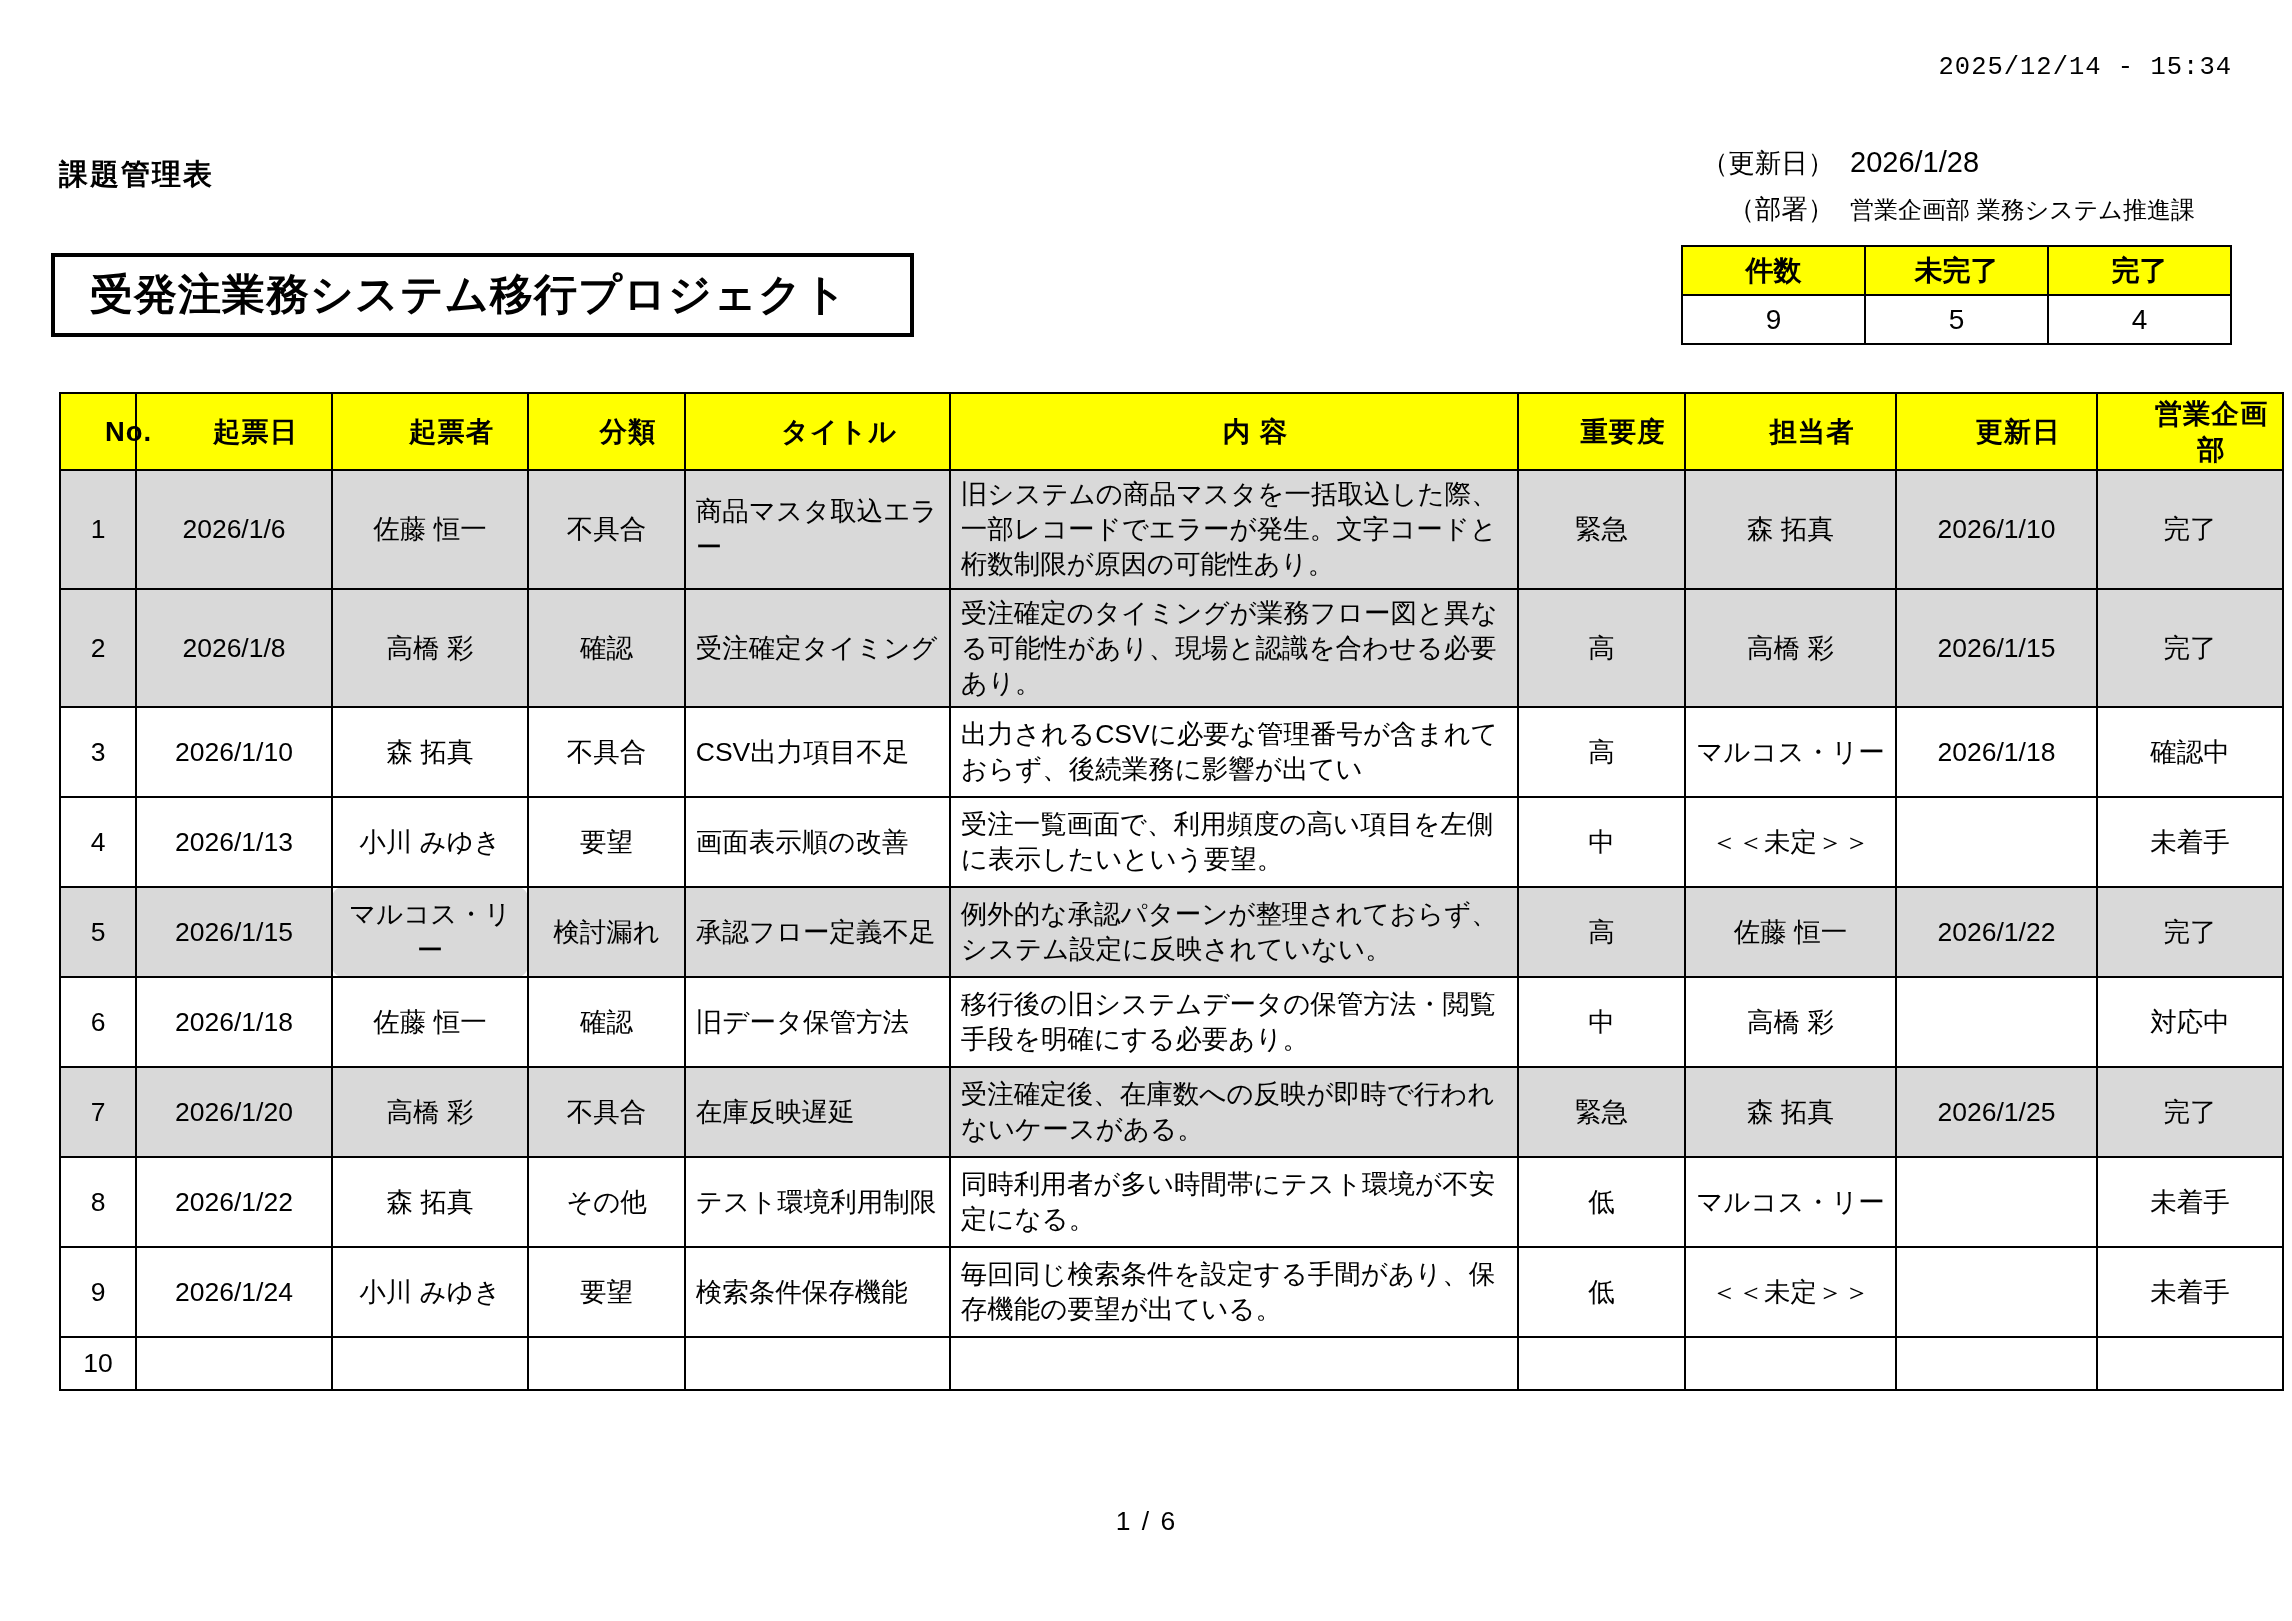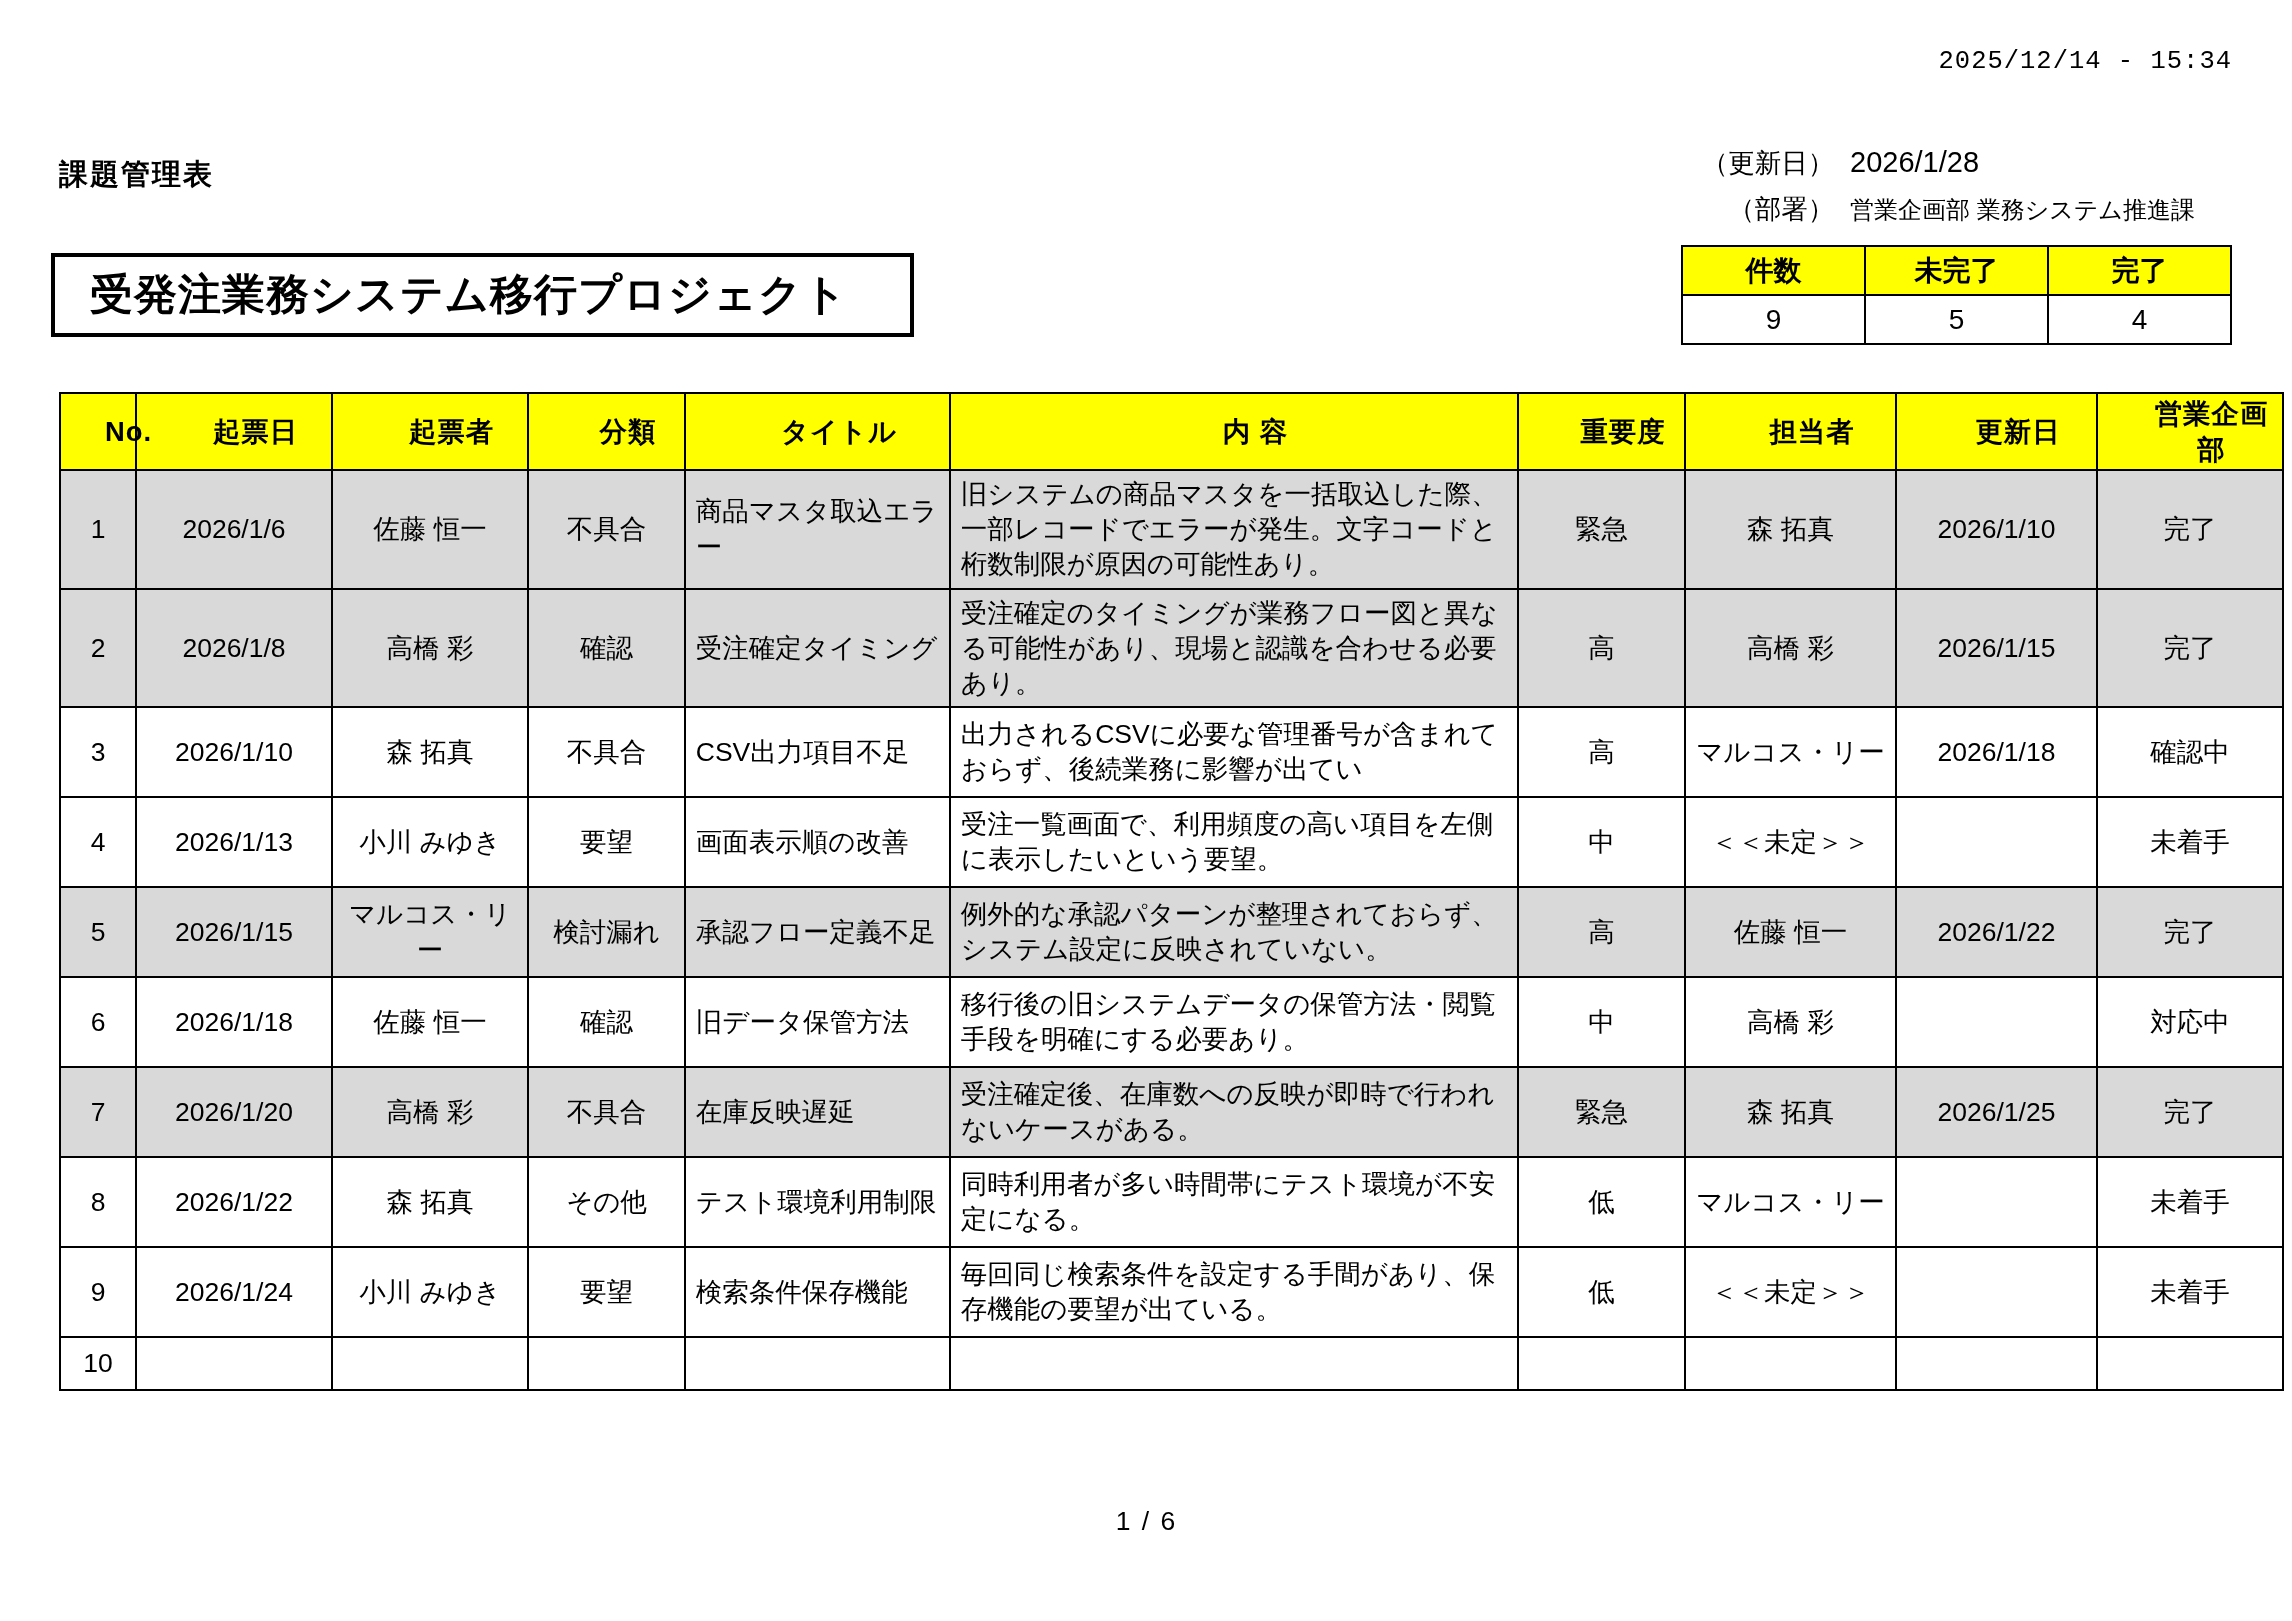--- a/index.html
+++ b/index.html
@@ -17,21 +17,21 @@
   }
   .page {
     position: relative;
     width: 2293px;
     height: 1621px;
     box-sizing: border-box;
     padding: 0 59px;
   }
   .print-date {
     position: absolute;
-    top: 47px;
+    top: 53px;
     right: 61px;
     font-size: 25.5px;
     letter-spacing: 1px;
     font-family: "Liberation Mono", "DejaVu Sans Mono", monospace;
   }
   .doc-title {
     position: absolute;
     top: 155px;
     left: 59px;
     font-size: 29px;
@@ -140,21 +140,21 @@
   .cell-no { width: 76px; }
   .cell-date { width: 196px; }
   .cell-author { width: 196px; }
   .cell-cat { width: 157px; }
   .cell-title { width: 265px; }
   .cell-body { width: 568px; }
   .cell-pri { width: 167px; }
   .cell-owner { width: 211px; }
   .cell-upd { width: 201px; }
   .cell-status { width: 186px; }
-  .small { font-size: 23.5px; }
+  .small { font-size: 23.5px; border-radius: 11px; }
   .footer {
     position: absolute;
     bottom: 84px;
     left: 0;
     width: 100%;
     text-align: center;
     font-size: 26.5px;
     letter-spacing: 2px;
   }
   .body-text { line-height: 1.32; }

